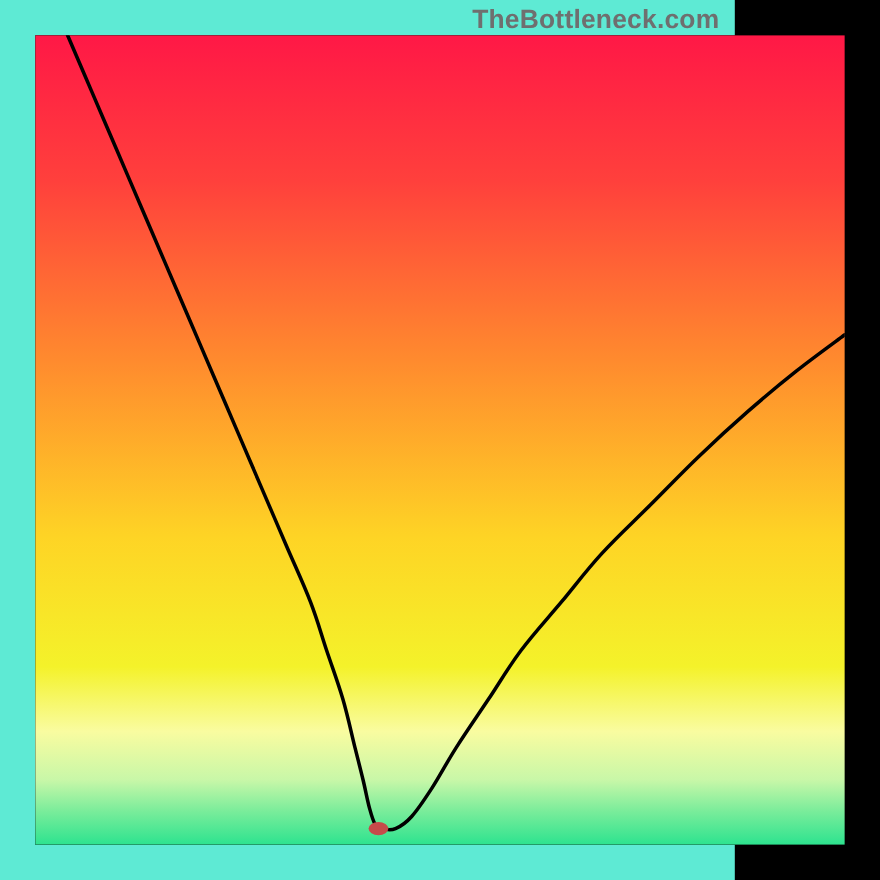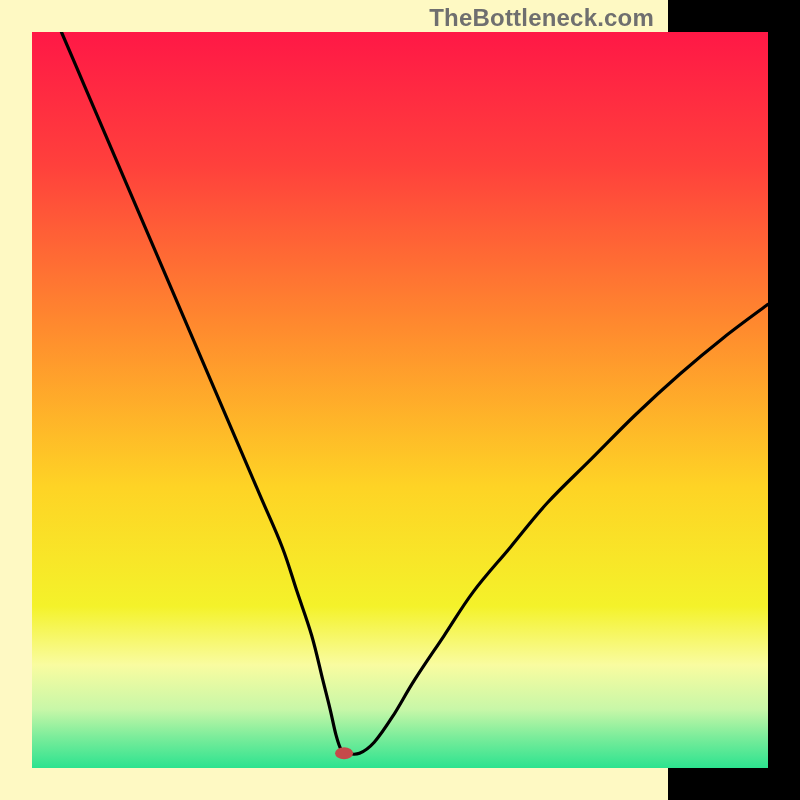--- a/index.html
+++ b/index.html
@@ -8,21 +8,21 @@
     width: 800px;
     height: 800px;
     background: #000;
     overflow: hidden;
     font-family: Arial, Helvetica, sans-serif;
   }
   .frame {
     position: relative;
     width: 668px;
     height: 800px;
-    background: #fef9c3;
+    background: #5eead4;
     text-align: right;
   }
   .watermark {
     position: absolute;
     top: 4px;
     right: 14px;
     color: #6f6f6f;
     font-size: 24px;
     font-weight: 600;
     letter-spacing: 0.2px;

